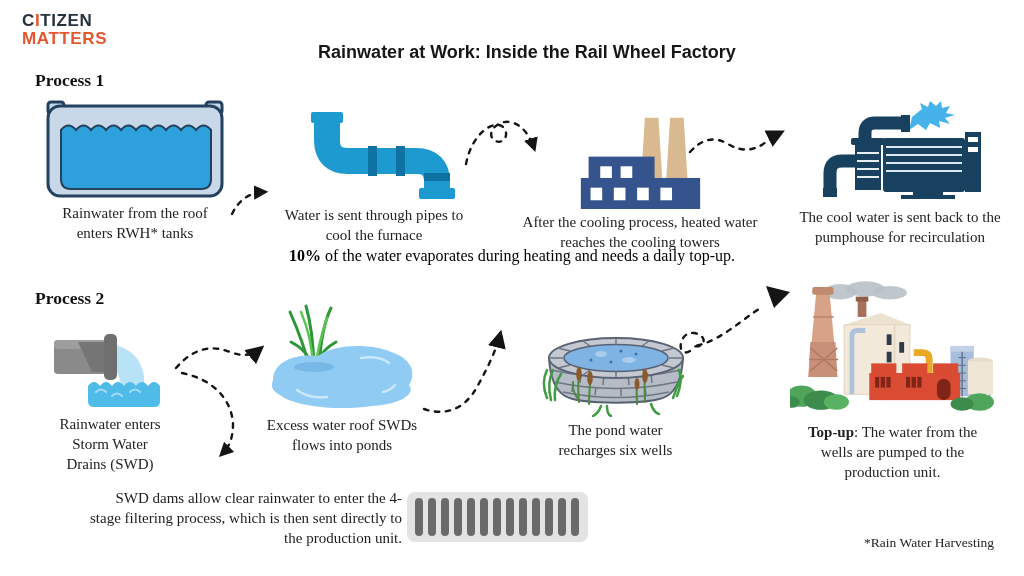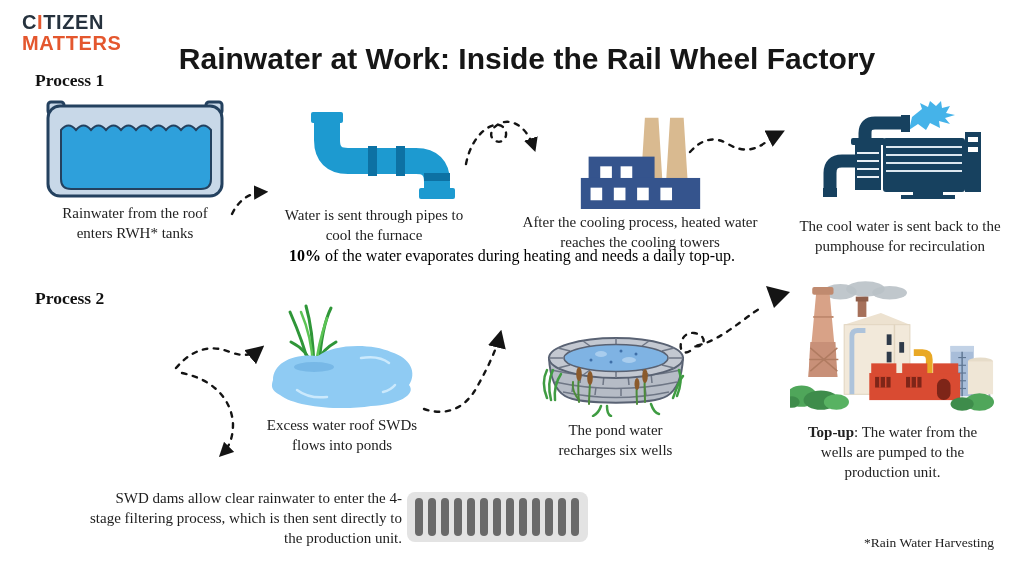--- a/index.html
+++ b/index.html
@@ -1,27 +1,27 @@
 <!DOCTYPE html>
 <html style="--accent_orange: #E4572E; --logo_navy: #26323E; --water_blue: #2EA0DB; --pipe_blue: #1D9AD0; --factory_blue: #35548D; --chimney_tan: #D9BA90; --pump_navy: #17415F; --pond_blue: #8FCBF3; --stone_grey: #B6BCC6; --brick_red: #D94B32;"><head>
 <meta charset="utf-8">
 <style>
   html,body{margin:0;padding:0;background:#e9e9e9;}
   .canvas{position:relative;width:1024px;height:576px;background:#ffffff;overflow:hidden;
           font-family:"Liberation Serif","DejaVu Serif",serif;color:#262626;}
   .abs{position:absolute;}
   
   .logo{left:22px;top:12px;line-height:1.05;font-family:"Liberation Sans","DejaVu Sans",sans-serif;
-        font-weight:800;font-size:20px;letter-spacing:.6px;}
+        font-weight:800;font-size:17px;letter-spacing:.6px;}
   .logo .l1{color:var(--logo_navy,#26323E);}
   .logo .l1 .i{color:var(--accent_orange,#E4572E);}
   .logo .l2{color:var(--accent_orange,#E4572E);}
   
   .title{left:0;right:0;top:42px;text-align:center;font-family:"Liberation Sans","DejaVu Sans",sans-serif;
-         font-weight:700;font-size:30px;color:#161616;margin:0;padding-left:30px;}
+         font-weight:700;font-size:18px;color:#161616;margin:0;padding-left:30px;}
   .proc-label{font-weight:700;font-size:17.5px;color:#111;}
   
   .step{position:absolute;text-align:center;}
   .step svg{display:block;margin:0 auto;}
   .cap{font-size:15px;line-height:1.32;color:#222;margin:4px auto 0;}
   .b{font-weight:700;}
   .note{left:0;right:0;top:247px;text-align:center;font-size:16px;color:#000000;}
   .swdnote{left:90px;top:489px;width:312px;text-align:right;font-size:15px;line-height:1.33;color:#1d1d1d;}
   .footnote{right:30px;top:535px;font-size:13.5px;color:#1d1d1d;}
   
@@ -123,29 +123,45 @@
           <line x1="73" y1="55" x2="149" y2="55"></line>
         <line x1="73" y1="63" x2="149" y2="63"></line>
           <line x1="73" y1="71" x2="149" y2="71"></line>
       </g>
       <rect x="152" y="32" width="16" height="60" fill="var(--pump_navy,#17415F)"></rect>
       <rect x="155" y="37" width="10" height="5" fill="#fff"></rect>
       <rect x="155" y="47" width="10" height="5" fill="#fff"></rect>
       <rect x="100" y="91" width="30" height="4" fill="var(--pump_navy,#17415F)"></rect>
       <rect x="88" y="95" width="54" height="4" fill="var(--pump_navy,#17415F)"></rect>
     </svg>
-    <div class="cap" style="width:226px;margin-top:17px;">The cool water is sent back to the pumphouse for recirculation</div>
+    <div class="cap" style="width:226px;margin-top:8px;">The cool water is sent back to the pumphouse for recirculation</div>
   </div>
 
   <div class="abs note">
     <span class="b">10%</span><span> of the water evaporates during heating and needs a daily top-up.</span>
   </div>
 
   <div class="abs proc-label" style="left:35px;top:288px;">Process 2</div>
 
+  <div class="step" style="left:30px;top:312px;width:160px;">
+    <svg width="125" height="95" viewBox="0 0 125 95">
+      <path d="M64,32 Q92,38 96,64 L96,78 L74,78 Q70,52 56,44 Z" fill="#B8E2F6"></path>
+      <rect x="6" y="28" width="56" height="34" rx="4" fill="#8A8A8A"></rect>
+      <rect x="6" y="28" width="56" height="9" rx="4" fill="#9E9E9E"></rect>
+      <polygon points="30,30 60,30 60,60 44,60" fill="#757575"></polygon>
+      <rect x="56" y="22" width="13" height="46" rx="5" fill="#6F6F6F"></rect>
+      <path d="M40,74 q6,-8 12,0 q6,-8 12,0 q6,-8 12,0 q6,-8 12,0 q6,-8 12,0 q6,-8 12,0 L112,89 Q112,95 106,95 L46,95 Q40,95 40,89 Z" fill="#4FBBE8"></path>
+      <g stroke="#A5DCF5" stroke-width="2" fill="none" stroke-linecap="round">
+        <path d="M48,80 q5,-5 10,0"></path>
+          <path d="M64,84 q5,-5 10,0"></path>
+          <path d="M82,80 q5,-5 10,0"></path>
+      </g>
+    </svg>
+    <div class="cap" style="width:118px;margin-top:8px;">Rainwater enters Storm Water Drains (SWD)</div>
+  </div>
 
   <svg class="abs" style="left:172px;top:342px;" width="98" height="42" viewBox="0 0 98 42">
     <path class="dash" d="M4,26 Q28,-2 58,10 Q76,17 88,7" marker-end="url(#ah2)"></path>
   </svg>
 
   <svg class="abs" style="left:178px;top:368px;" width="78" height="92" viewBox="0 0 78 92">
     <path class="dash" d="M4,5 C38,12 54,34 55,56 C55,72 50,80 44,86" marker-end="url(#ah)"></path>
   </svg>
 
   <div class="step" style="left:262px;top:300px;width:160px;">

